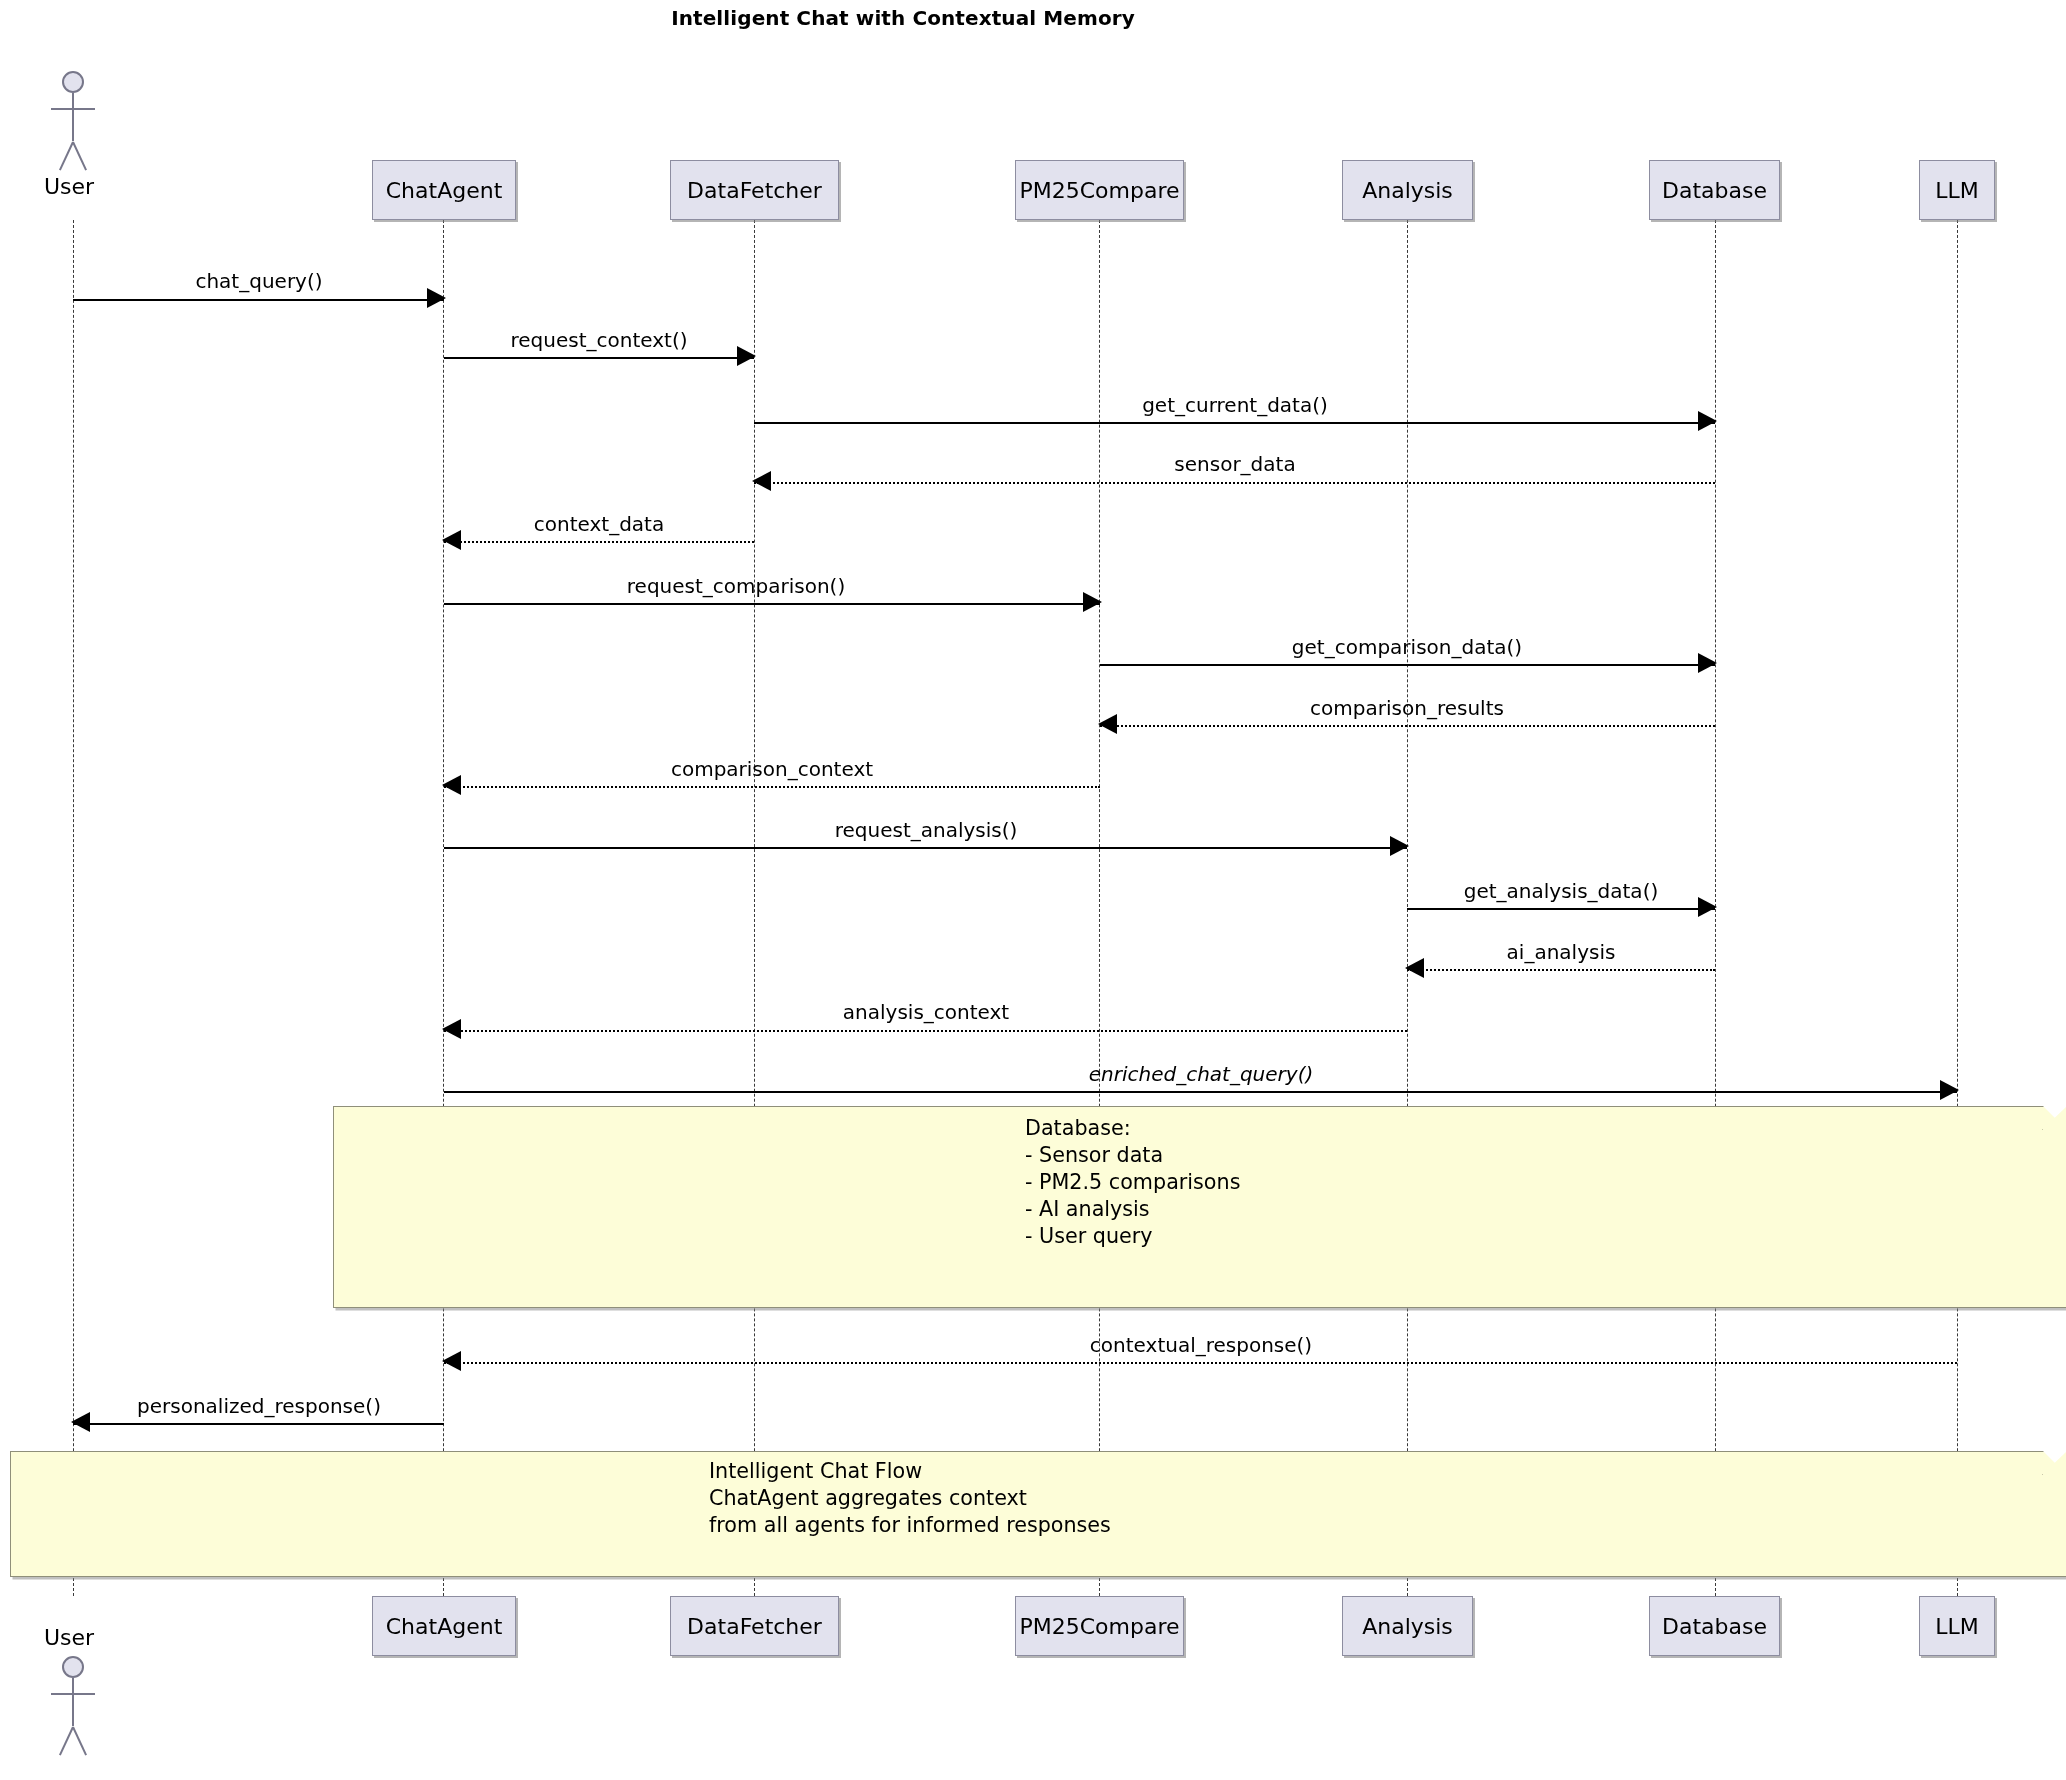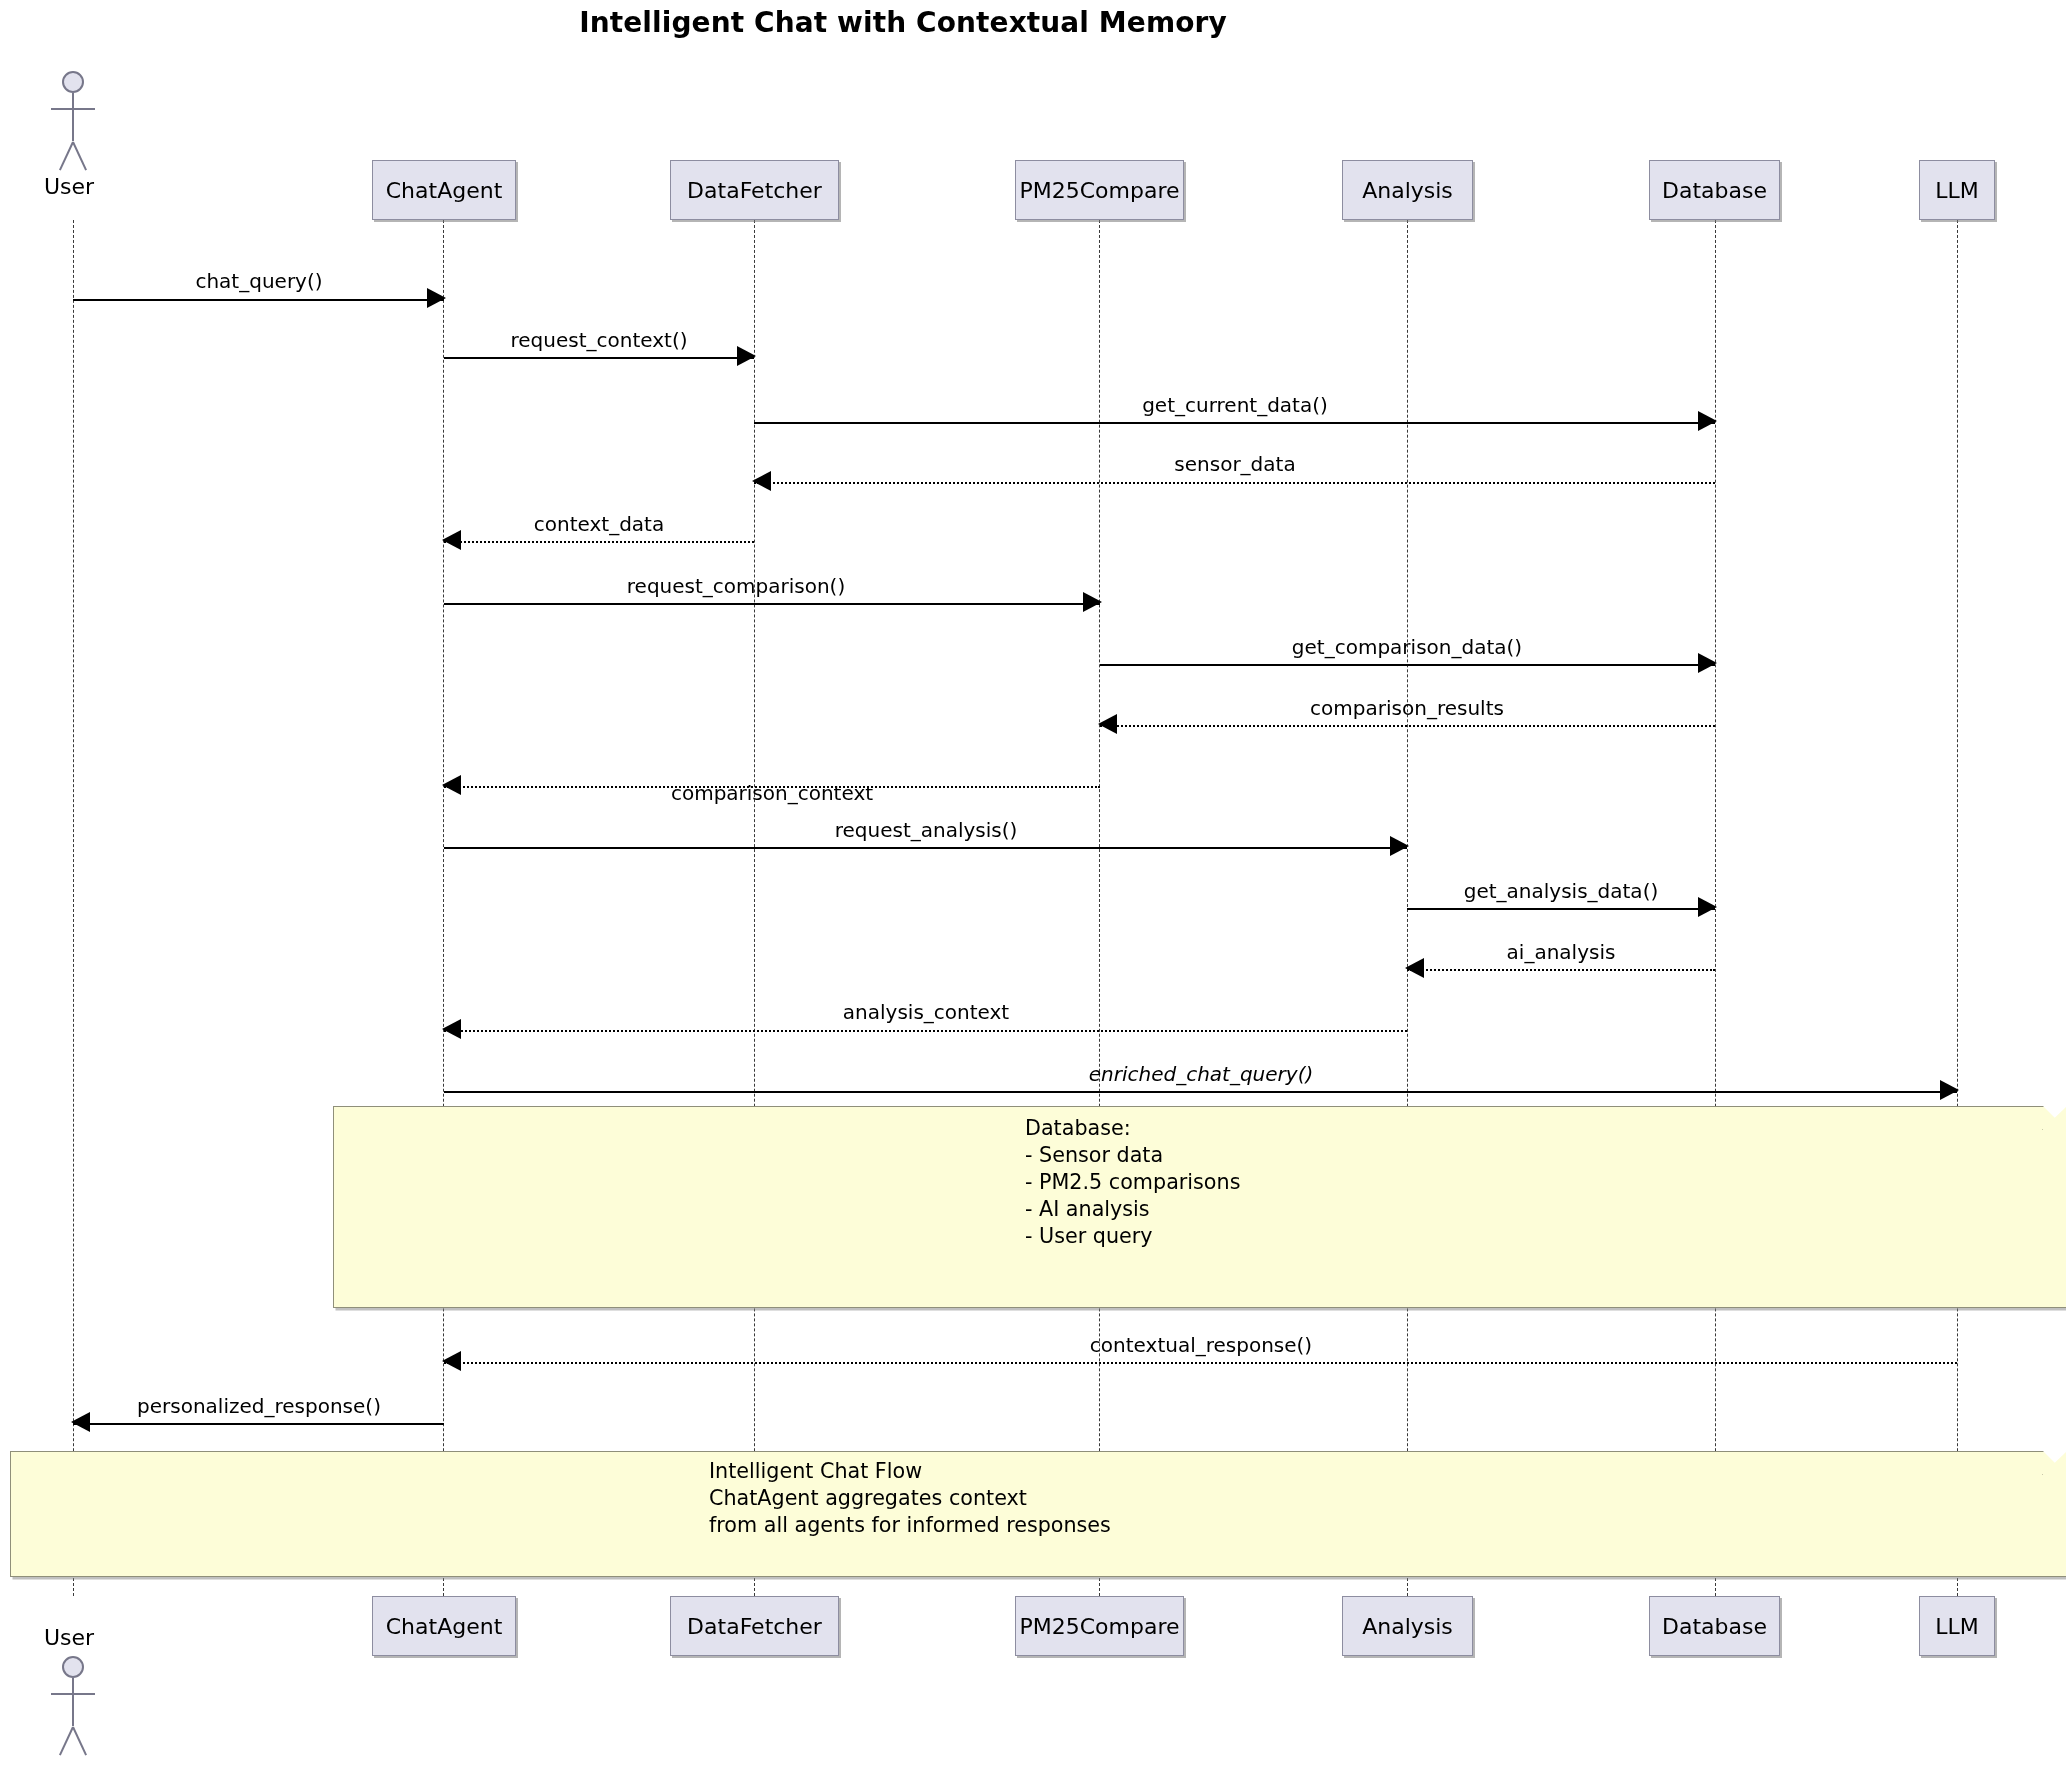--- a/index.html
+++ b/index.html
@@ -2,21 +2,21 @@
 <html style="font-size:8px"><head>
 <meta charset="utf-8">
 <style>
   html,body{margin:0;padding:0;background:#fff;}
   body{font-family:"DejaVu Sans","Liberation Sans",sans-serif;}
   #stage{position:relative;width:2066px;height:1780px;background:#ffffff;overflow:hidden;}
 
   
   .title{
     position:absolute;left:0;top:6px;width:1806px;text-align:center;
-    font-size:28px;font-weight:bold;color:#000;letter-spacing:0.1px;
+    font-size:20px;font-weight:bold;color:#000;letter-spacing:0.1px;
   }
 
   
   .lifeline{
     position:absolute;width:0;border-left:1.5px dashed #3a3a3a;
   }
 
   
   .pbox{
     position:absolute;box-sizing:border-box;
@@ -155,21 +155,21 @@
       <div class="msglabel" style="left: 1407px; top: 635px;">get_comparison_data()</div>
       <div class="msg dotted" style="left: 1100px; top: 725px; width: 615px;">
         <div class="line"></div>
         <div class="head left"></div>
       </div>
       <div class="msglabel" style="left: 1407px; top: 696px;">comparison_results</div>
       <div class="msg dotted" style="left: 444px; top: 786px; width: 656px;">
         <div class="line"></div>
         <div class="head left"></div>
       </div>
-      <div class="msglabel" style="left: 772px; top: 781px;">comparison_context</div>
+      <div class="msglabel" style="left: 772px; top: 757px;">comparison_context</div>
       <div class="msg solid" style="left: 444px; top: 847px; width: 963px;">
         <div class="line"></div>
         <div class="head right"></div>
       </div>
       <div class="msglabel" style="left: 926px; top: 818px;">request_analysis()</div>
       <div class="msg solid" style="left: 1407px; top: 908px; width: 308px;">
         <div class="line"></div>
         <div class="head right"></div>
       </div>
       <div class="msglabel" style="left: 1561px; top: 879px;">get_analysis_data()</div>

